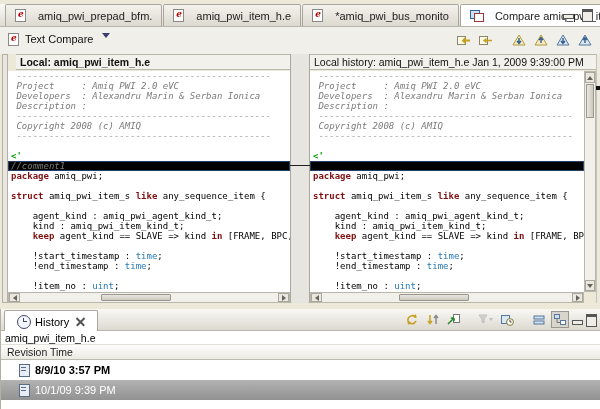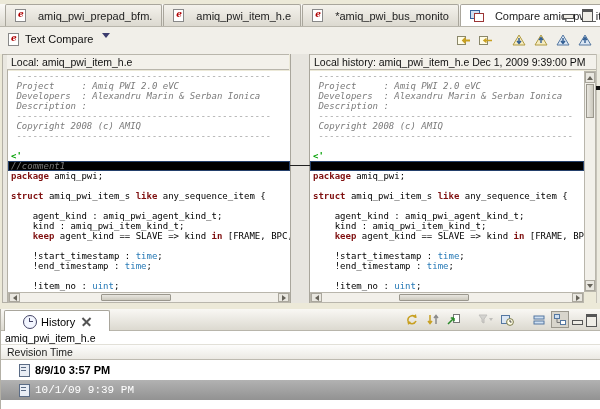--- a/index.html
+++ b/index.html
@@ -38,21 +38,21 @@
   .cicons{position:absolute;right:6px;top:5px;display:flex;gap:4px;align-items:center;}
   .icon16{width:18px;height:17px;display:flex;align-items:center;justify-content:center;flex:none;}
   .igap{width:8px;}
 
   
   .leftstrip{position:absolute;left:2px;top:54px;width:6px;height:249px;background:#e9e7e0;
     border:1px solid #b3b0a6;box-sizing:border-box;}
   .pheader{position:absolute;top:54px;height:16px;background:#f3f1eb;border-top:1px solid #b9b6ac;
     border-bottom:1px solid #b9b6ac;font-size:10.5px;line-height:15px;padding-left:4px;color:#111;
     white-space:nowrap;overflow:hidden;box-sizing:border-box;}
-  .ph-left{left:7px;width:282px;}
+  .ph-left{left:16px;width:282px;font-weight:bold;}
   .ph-right{left:310px;width:290px;}
   .gutter{position:absolute;left:290px;top:54px;width:20px;height:249px;background:#e7e5df;
     border-left:1px solid #a9a69c;border-right:1px solid #a9a69c;box-sizing:border-box;}
   .connector{position:absolute;left:290px;top:165px;width:20px;height:1px;background:#222;}
 
   .codepane{position:absolute;top:71px;height:221px;background:#fff;overflow:hidden;
     font-family:"DejaVu Sans Mono",monospace;font-size:9px;}
   .cp-left{left:8px;width:282px;}
   .cp-right{left:310px;width:274px;}
   .cl{height:10px;line-height:10px;white-space:pre;padding-left:3px;color:#000;}
@@ -85,33 +85,33 @@
     border:1px solid #9a978d;box-sizing:border-box;}
   .grip{margin:14px auto 0;width:4px;border-top:1px solid #888;border-bottom:1px solid #888;height:2px;}
   .ruler{position:absolute;left:596px;top:54px;width:4px;height:249px;background:#eceadf;border-left:1px solid #c5c2b8;}
   .rmark{position:absolute;left:596px;top:86px;width:4px;height:4px;background:#111;}
 
   
   .sash{position:absolute;left:0;top:303px;width:600px;height:6px;background:#ece9d8;}
   .hview{position:absolute;left:0;top:309px;width:600px;height:100px;background:#fff;border-left:1px solid #b3b0a6;box-sizing:border-box;}
   .htabbar{position:absolute;left:0;top:0;width:600px;height:22px;
     background:linear-gradient(#f9f8f4,#dcd9d0);border-bottom:1px solid #b8b5ab;box-sizing:border-box;}
-  .htab{position:absolute;left:3px;top:1px;height:21px;display:flex;align-items:center;gap:4px;padding:0 18px;
+  .htab{position:absolute;left:3px;top:1px;height:21px;display:flex;align-items:center;gap:4px;padding:0 12px;
     background:#fff;border:1px solid #a9a69c;border-bottom:none;border-radius:2px 2px 0 0;font-size:11px;}
   .hicons{position:absolute;right:4px;top:2px;display:flex;gap:3px;align-items:center;}
   .icon16.pressed{background:#d8d5cc;border:1px solid #9a978d;box-sizing:border-box;}
   .filelabel{position:absolute;left:0;top:22px;width:600px;height:14px;background:#fff;
     font-size:10.5px;line-height:14px;padding-left:4px;box-sizing:border-box;border-bottom:1px solid #e2e0d8;}
   .colheader{position:absolute;left:0;top:36px;width:600px;height:15px;
     background:linear-gradient(#fdfdfc,#ebe9e3);border-bottom:1px solid #bdbab0;
     font-size:10.5px;line-height:14px;padding-left:6px;box-sizing:border-box;color:#222;}
   .hrows{position:absolute;left:0;top:51px;width:600px;}
   .hrow{height:20px;display:flex;align-items:center;gap:5px;padding-left:18px;font-size:11px;color:#000;}
   .hrow.bold{font-weight:bold;}
-  .hrow.selected{background:linear-gradient(#b2b2b2,#929292);color:#fff;font-family:Liberation Mono, monospace;}
+  .hrow.selected{background:linear-gradient(#b2b2b2,#929292);color:#fff;}
   .revicon{width:9px;height:11px;background:#e8edf5;border:1px solid #5a6b85;position:relative;flex:none;}
   .revicon::after{content:"";position:absolute;left:1px;top:2px;width:5px;height:1px;background:#5a6b85;box-shadow:0 3px 0 #5a6b85;}
 
   .clockicon{width:12px;height:12px;border-radius:50%;border:1px solid #446;background:#f3f6ff;position:relative;flex:none;}
   .clockicon::after{content:"";position:absolute;left:5px;top:2px;width:1px;height:4px;background:#446;}
   .clockicon::before{content:"";position:absolute;left:5px;top:5px;width:4px;height:1px;background:#446;}
 </style>
 </head>
 <body>
 
@@ -187,21 +187,21 @@
         <svg width="15" height="13">
             <path d="M7 1 L13 11 H1 Z" fill="#dce7f4" stroke="#5577a0"></path>
             <path d="M7 9 V4 M5 6 L7 3.5 L9 6" stroke="#2f5c91" stroke-width="1.4" fill="none"></path>
           </svg>
       </span>
     </div>
   </div>
 
   <div class="leftstrip"></div>
   <div class="pheader ph-left">Local: amiq_pwi_item_h.e</div>
-  <div class="pheader ph-right">Local history: amiq_pwi_item_h.e Dec 1, 2009 9:39:00 PM</div>
+  <div class="pheader ph-right">Local history: amiq_pwi_item_h.e Jan 1, 2009 9:39:00 PM</div>
   <div class="gutter"></div>
   <div class="connector"></div>
 
   <div class="codepane cp-left" id="left-code">
       <div class="cl"><span class="cmt"> -----------------------------------------------</span></div>
       <div class="cl"><span class="cmt"> Project     : Amiq PWI 2.0 eVC</span></div>
       <div class="cl"><span class="cmt"> Developers  : Alexandru Marin &amp; Serban Ionica</span></div>
       <div class="cl"><span class="cmt"> Description :</span></div>
       <div class="cl"><span class="cmt"> -----------------------------------------------</span></div>
       <div class="cl"><span class="cmt"> Copyright 2008 (c) AMIQ</span></div>

